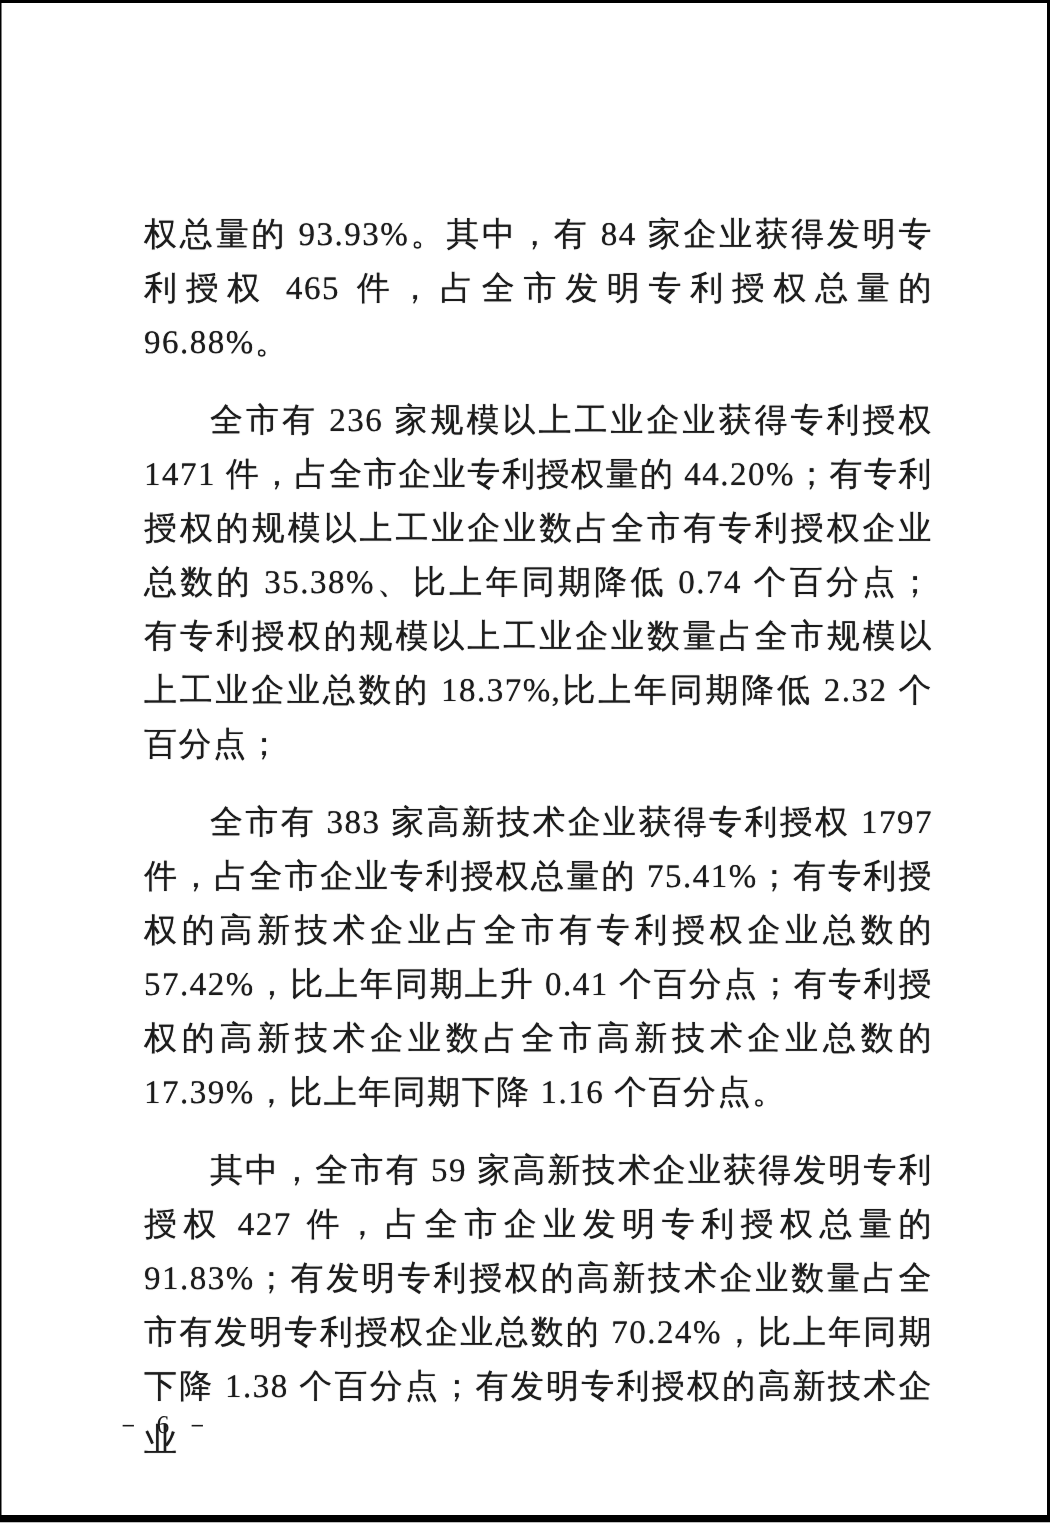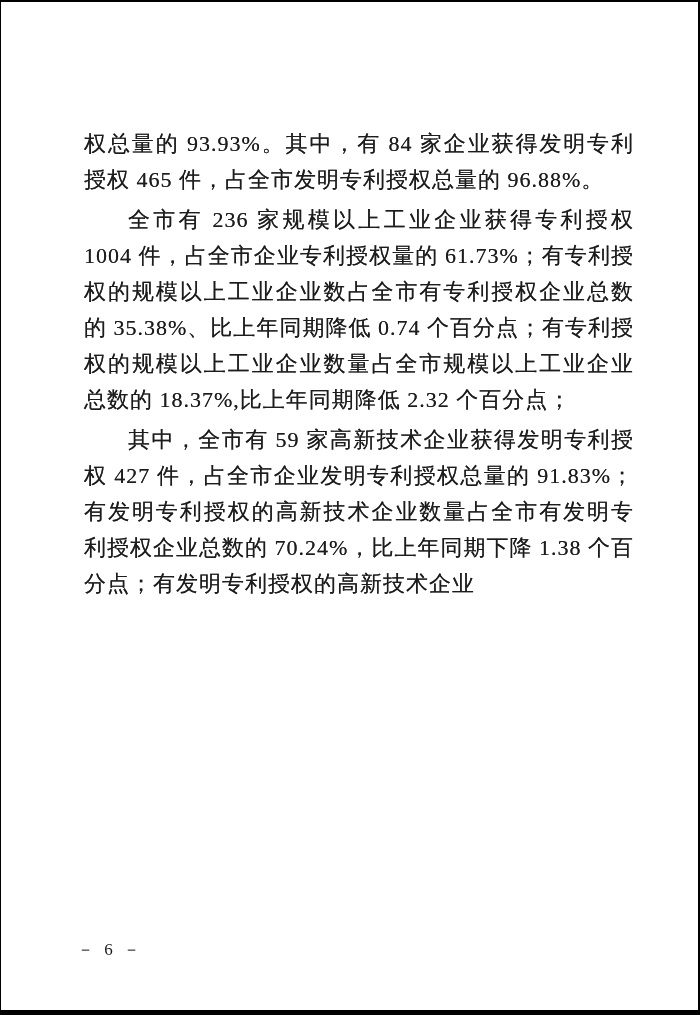--- a/index.html
+++ b/index.html
@@ -27,35 +27,36 @@
     font-family: "Liberation Serif", "DejaVu Serif", serif;
     font-size: 22px;
     line-height: 36px;
     letter-spacing: 1px;
     color: #1c1c1c;
     text-align: justify;
     text-align-last: left;
     
     text-shadow: 0 0 0.6px #4a4a4a;
   }
-  .para { margin: 4px; }
+  .para { margin: 16px; }
   .para.indent { text-indent: 2em; }
   .page-number {
     position: absolute;
     left: 76px;
     top: 936px;
     font-family: "Liberation Serif", "DejaVu Serif", serif;
     font-size: 17px;
     letter-spacing: 3px;
     color: #1c1c1c;
   }
 </style>
 </head>
 <body>
 
 <div class="page">
   <div class="text-block">
       <p class="para">权总量的 93.93%。其中，有 84 家企业获得发明专利授权 465 件，占全市发明专利授权总量的 96.88%。</p>
-      <p class="para indent">全市有 236 家规模以上工业企业获得专利授权 1004 件，占全市企业专利授权量的 61.73%；有专利授权的规模以上工业企业数占全市有专利授权企业总数的 35.38%、比上年同期降低 0.74 个百分点；有专利授权的规模以上工业企业数量占全市规模以上工业企业总数的 18.37%,比上年同期降低 2.32 个百分点；</p>
+      <p class="para indent">全市有 236 家规模以上工业企业获得专利授权 1471 件，占全市企业专利授权量的 44.20%；有专利授权的规模以上工业企业数占全市有专利授权企业总数的 35.38%、比上年同期降低 0.74 个百分点；有专利授权的规模以上工业企业数量占全市规模以上工业企业总数的 18.37%,比上年同期降低 2.32 个百分点；</p>
+      <p class="para indent">全市有 383 家高新技术企业获得专利授权 1797 件，占全市企业专利授权总量的 75.41%；有专利授权的高新技术企业占全市有专利授权企业总数的 57.42%，比上年同期上升 0.41 个百分点；有专利授权的高新技术企业数占全市高新技术企业总数的 17.39%，比上年同期下降 1.16 个百分点。</p>
       <p class="para indent">其中，全市有 59 家高新技术企业获得发明专利授权 427 件，占全市企业发明专利授权总量的 91.83%；有发明专利授权的高新技术企业数量占全市有发明专利授权企业总数的 70.24%，比上年同期下降 1.38 个百分点；有发明专利授权的高新技术企业</p>
     </div>
   <div class="page-number">－ 6 －</div>
 </div>
 
 </body></html>

